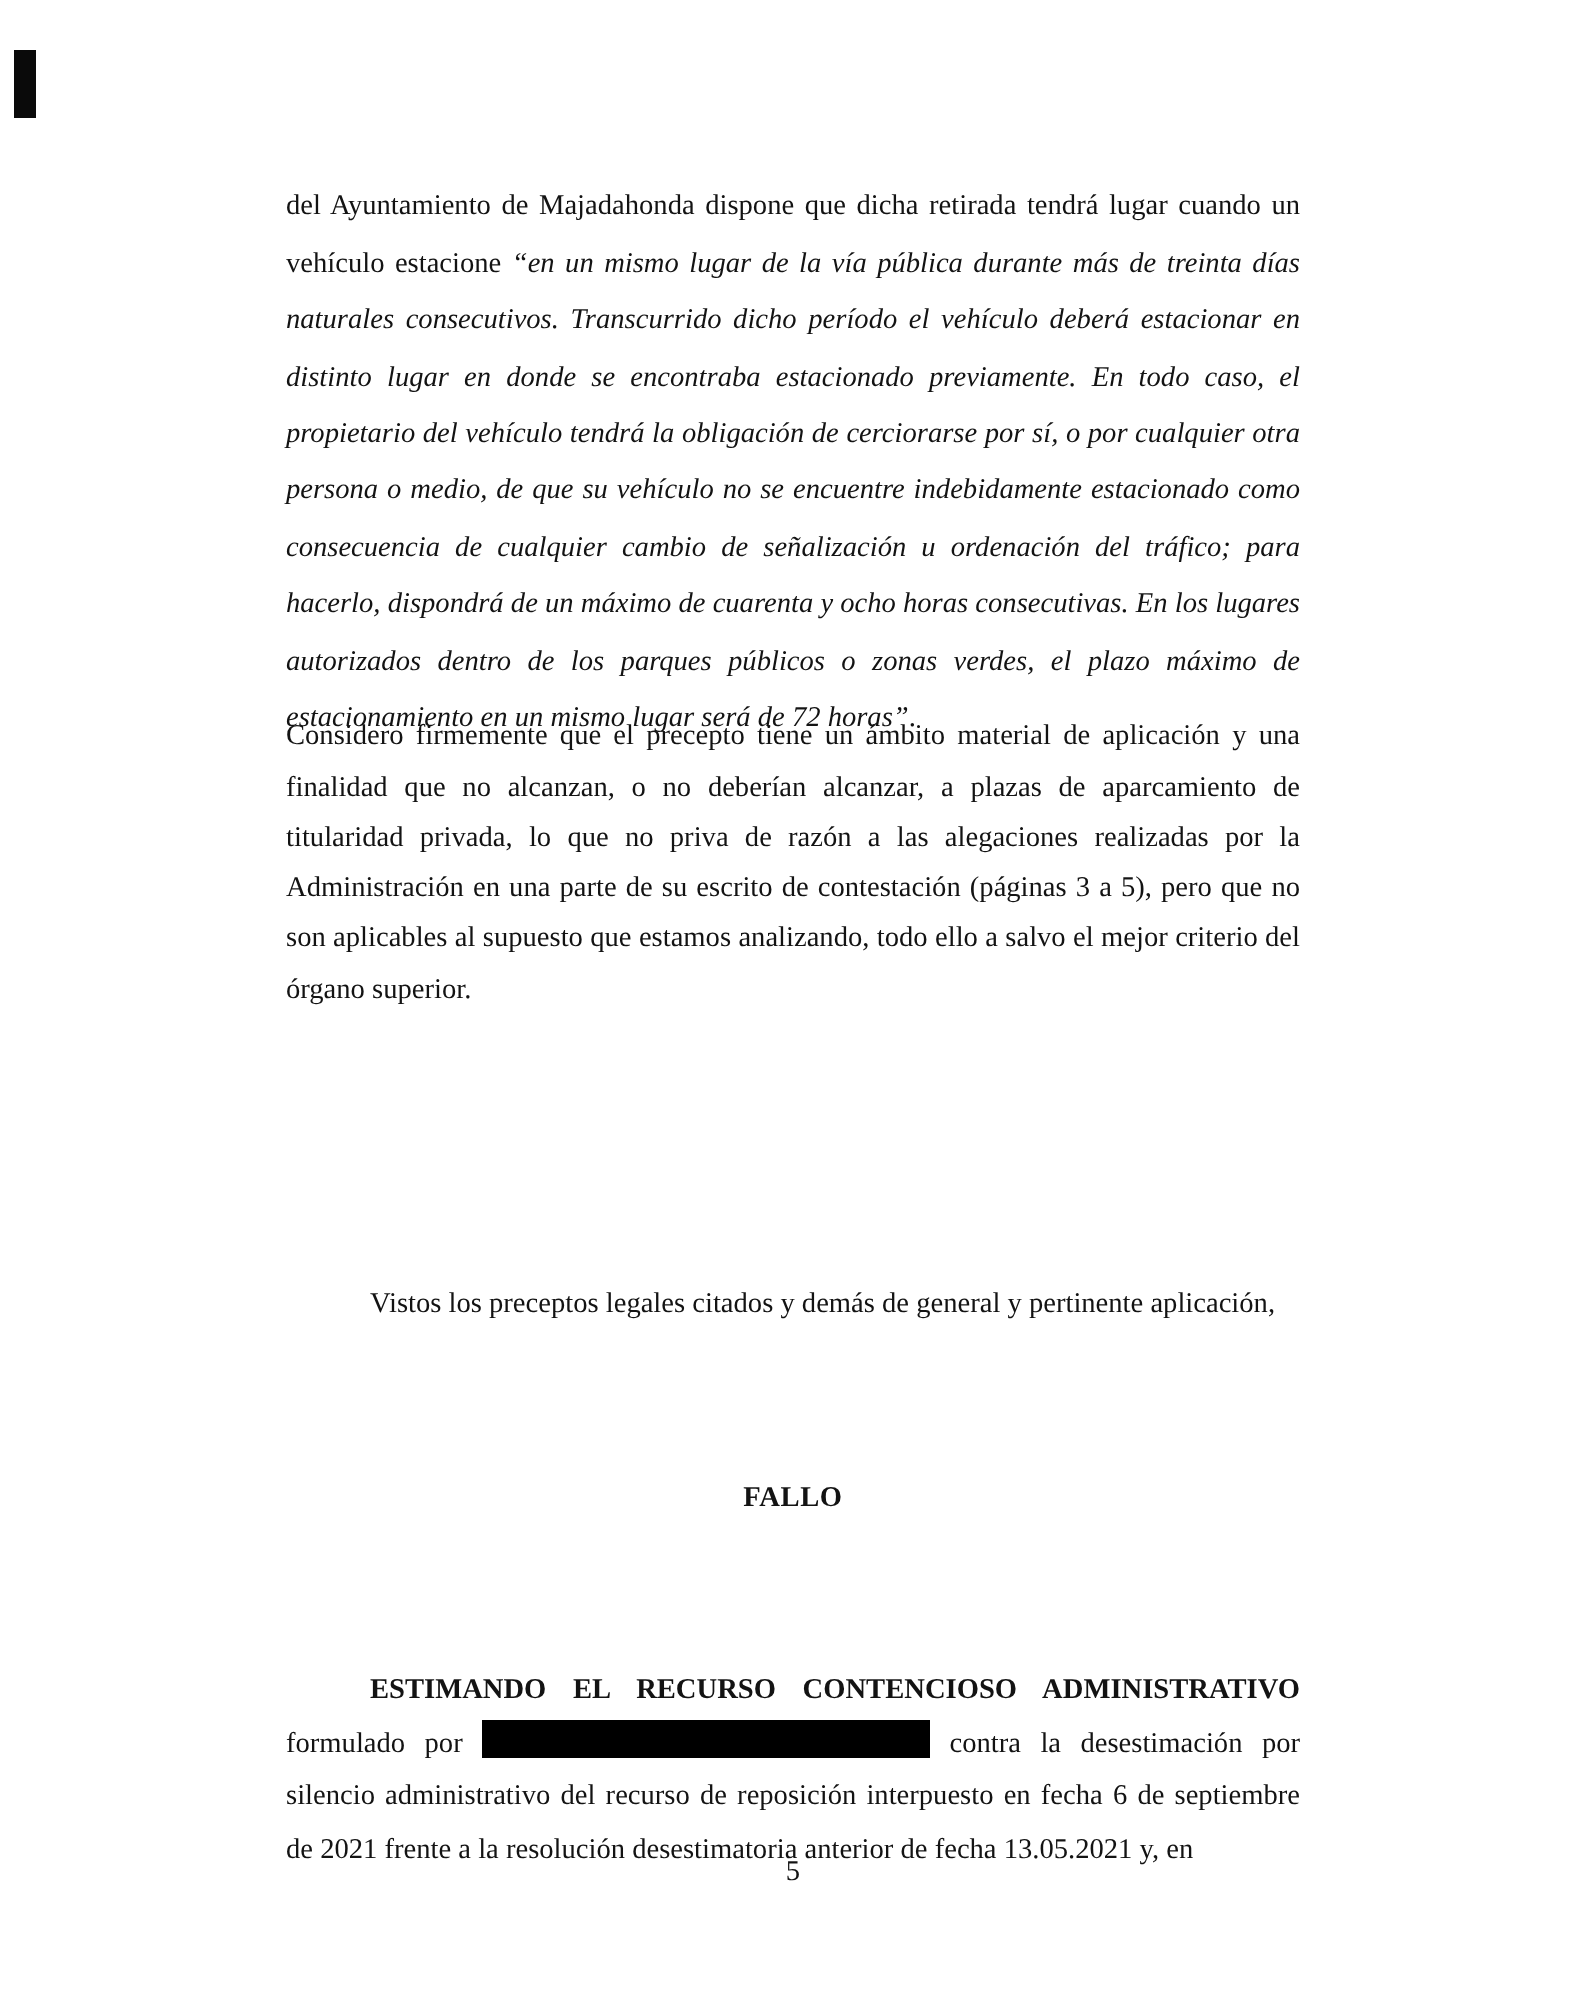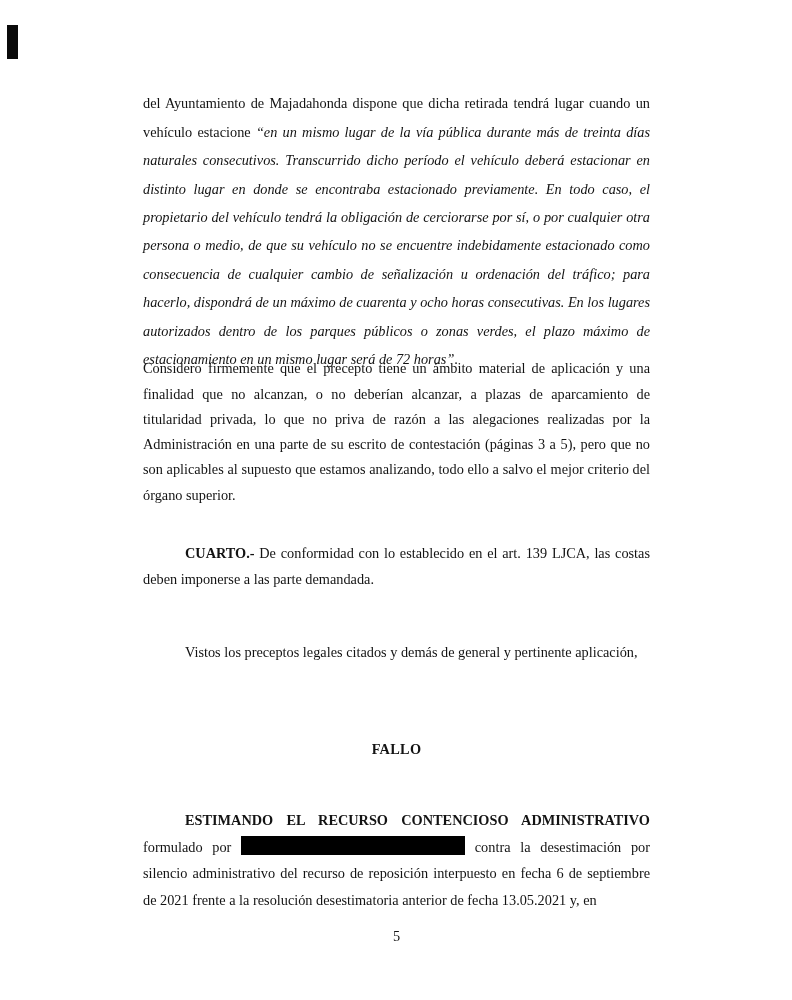--- a/index.html
+++ b/index.html
@@ -25,21 +25,21 @@
   .p1 { top: 75px;  line-height: 28.4px; }
   .p2 { top: 342px; line-height: 25.3px; }
   .cuarto { top: 527px; line-height: 25.5px; text-indent: 42px; }
   .vistos { top: 626px; line-height: 25px; text-indent: 42px; }
   .fallo-heading {
     top: 727px;
     text-align: center;
     font-weight: bold;
     letter-spacing: 0.3px;
   }
-  .fallo-para { top: 793px; line-height: 26.5px; text-indent: 42px; }
+  .fallo-para { top: 818px; line-height: 26.5px; text-indent: 42px; }
   .page-number {
     position: absolute;
     top: 928px;
     left: 143px;
     width: 507px;
     text-align: center;
   }
   .italic { font-style: italic; }
   .bold { font-weight: bold; }
   .redaction {
@@ -62,21 +62,20 @@
 <body>
 
 <div class="page">
 
   <div class="scan-artifact"></div>
 
   <p class="block p1"><span>del Ayuntamiento de Majadahonda dispone que dicha retirada tendrá lugar cuando un vehículo estacione </span><span class="italic">“en un mismo lugar de la vía pública durante más de treinta días naturales consecutivos. Transcurrido dicho período el vehículo deberá estacionar en distinto lugar en donde se encontraba estacionado previamente. En todo caso, el propietario del vehículo tendrá la obligación de cerciorarse por sí, o por cualquier otra persona o medio, de que su vehículo no se encuentre indebidamente estacionado como consecuencia de cualquier cambio de señalización u ordenación del tráfico; para hacerlo, dispondrá de un máximo de cuarenta y ocho horas consecutivas. En los lugares autorizados dentro de los parques públicos o zonas verdes, el plazo máximo de estacionamiento en un mismo lugar será de 72 horas”</span><span>.</span></p>
 
   <p class="block p2">Considero firmemente que el precepto tiene un ámbito material de aplicación y una finalidad que no alcanzan, o no deberían alcanzar, a plazas de aparcamiento de titularidad privada, lo que no priva de razón a las alegaciones realizadas por la Administración en una parte de su escrito de contestación (páginas 3 a 5), pero que no son aplicables al supuesto que estamos analizando, todo ello a salvo el mejor criterio del órgano superior.</p>
 
-  <p class="block cuarto"><span class="bold">CUARTO.-</span><span> De conformidad con lo establecido en el art. 139 LJCA, las costas deben imponerse a las parte demandada.</span></p>
 
   <p class="block vistos">Vistos los preceptos legales citados y demás de general y pertinente aplicación,</p>
 
   <p class="block fallo-heading">FALLO</p>
 
   <p class="block fallo-para"><span class="bold">ESTIMANDO EL RECURSO CONTENCIOSO ADMINISTRATIVO</span><span> formulado por </span><span class="redaction"></span><span> contra la desestimación por silencio administrativo del recurso de reposición interpuesto en fecha 6 de septiembre de 2021 frente a la resolución desestimatoria anterior de fecha 13.05.2021 y, en</span></p>
 
   <div class="page-number">5</div>
 
 </div>

